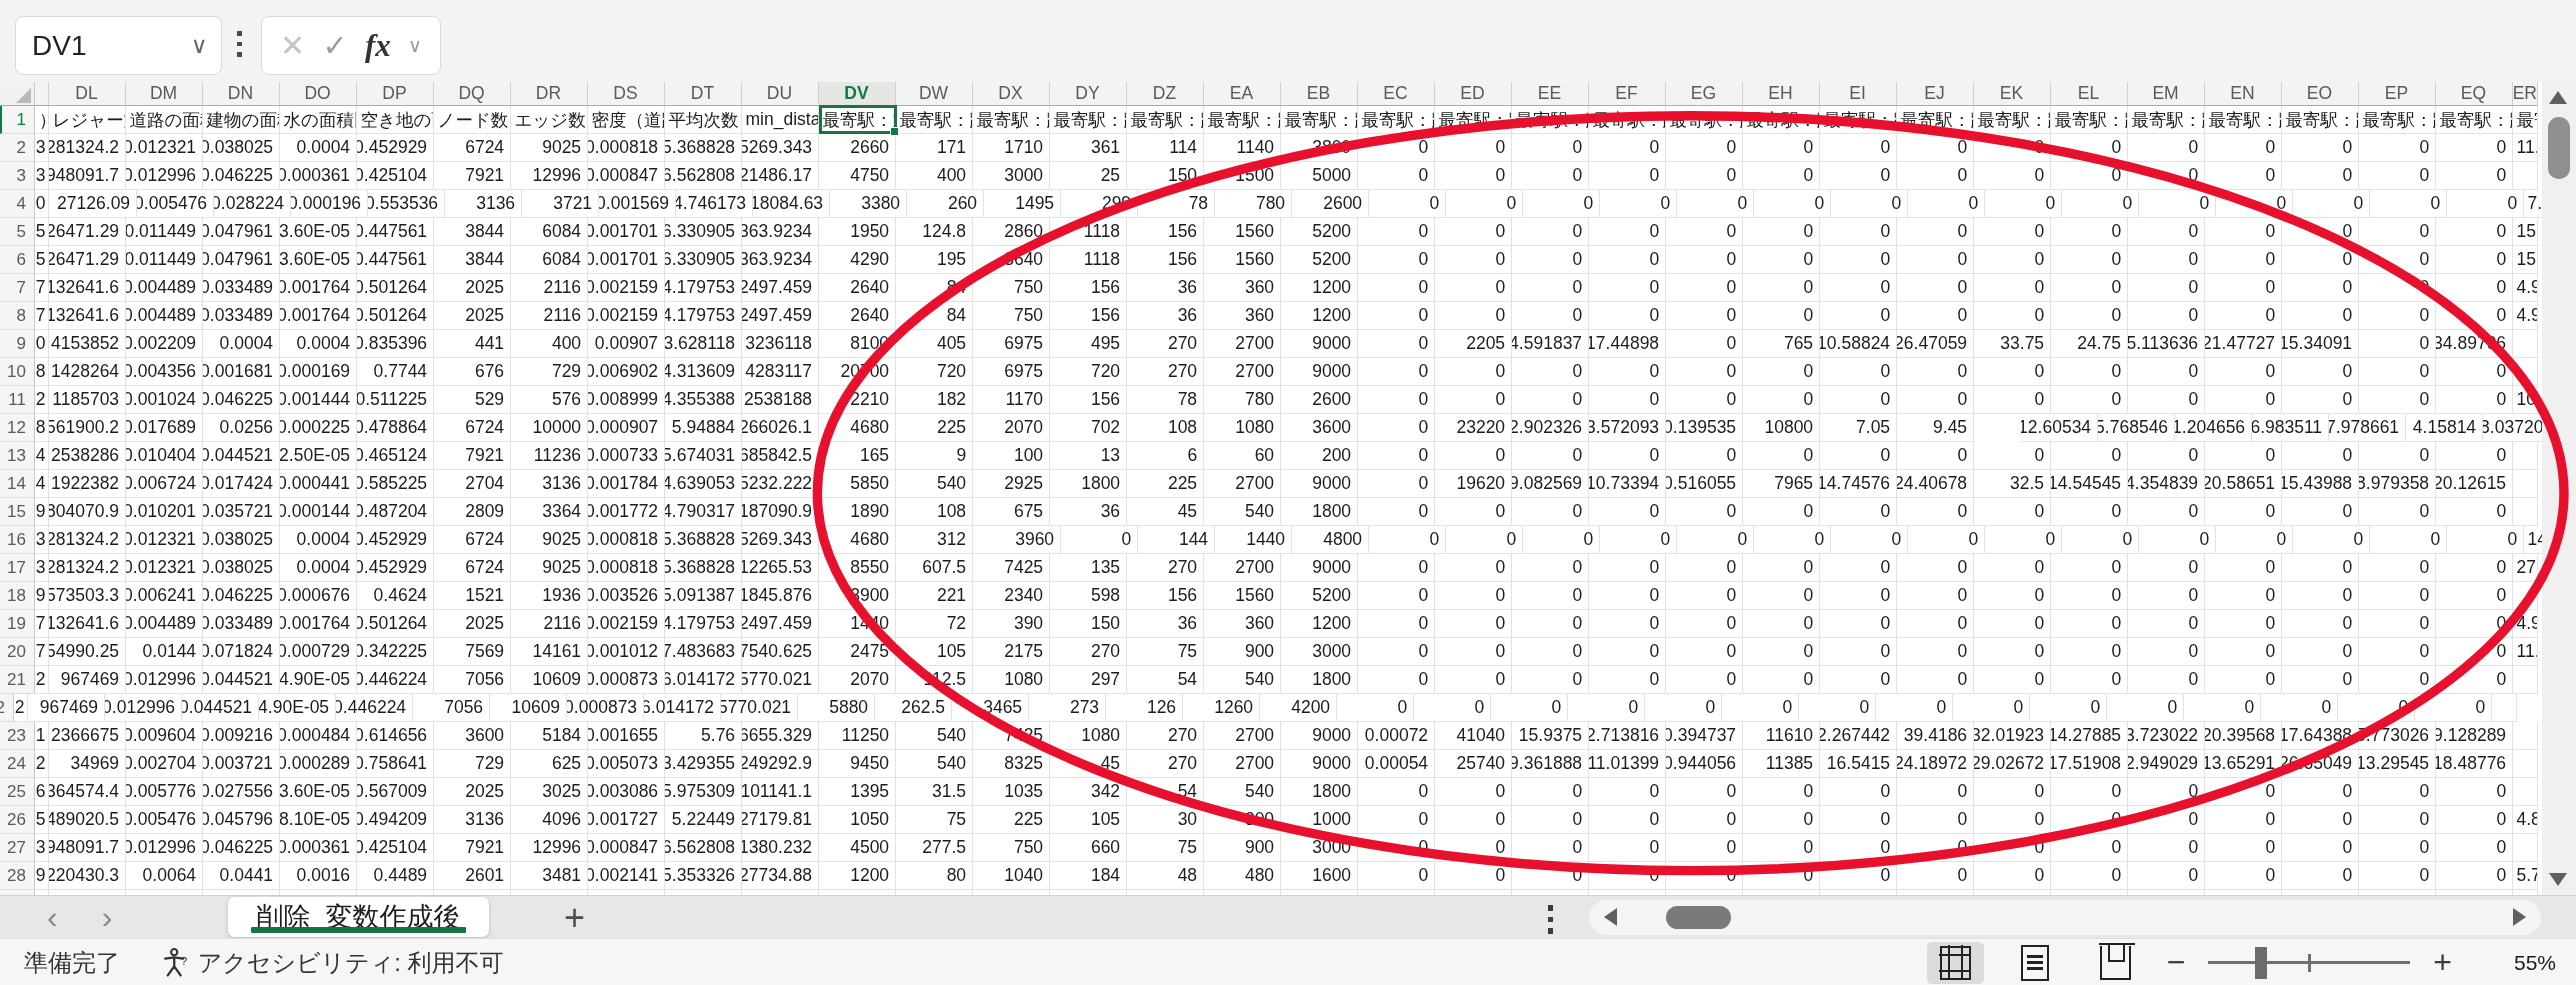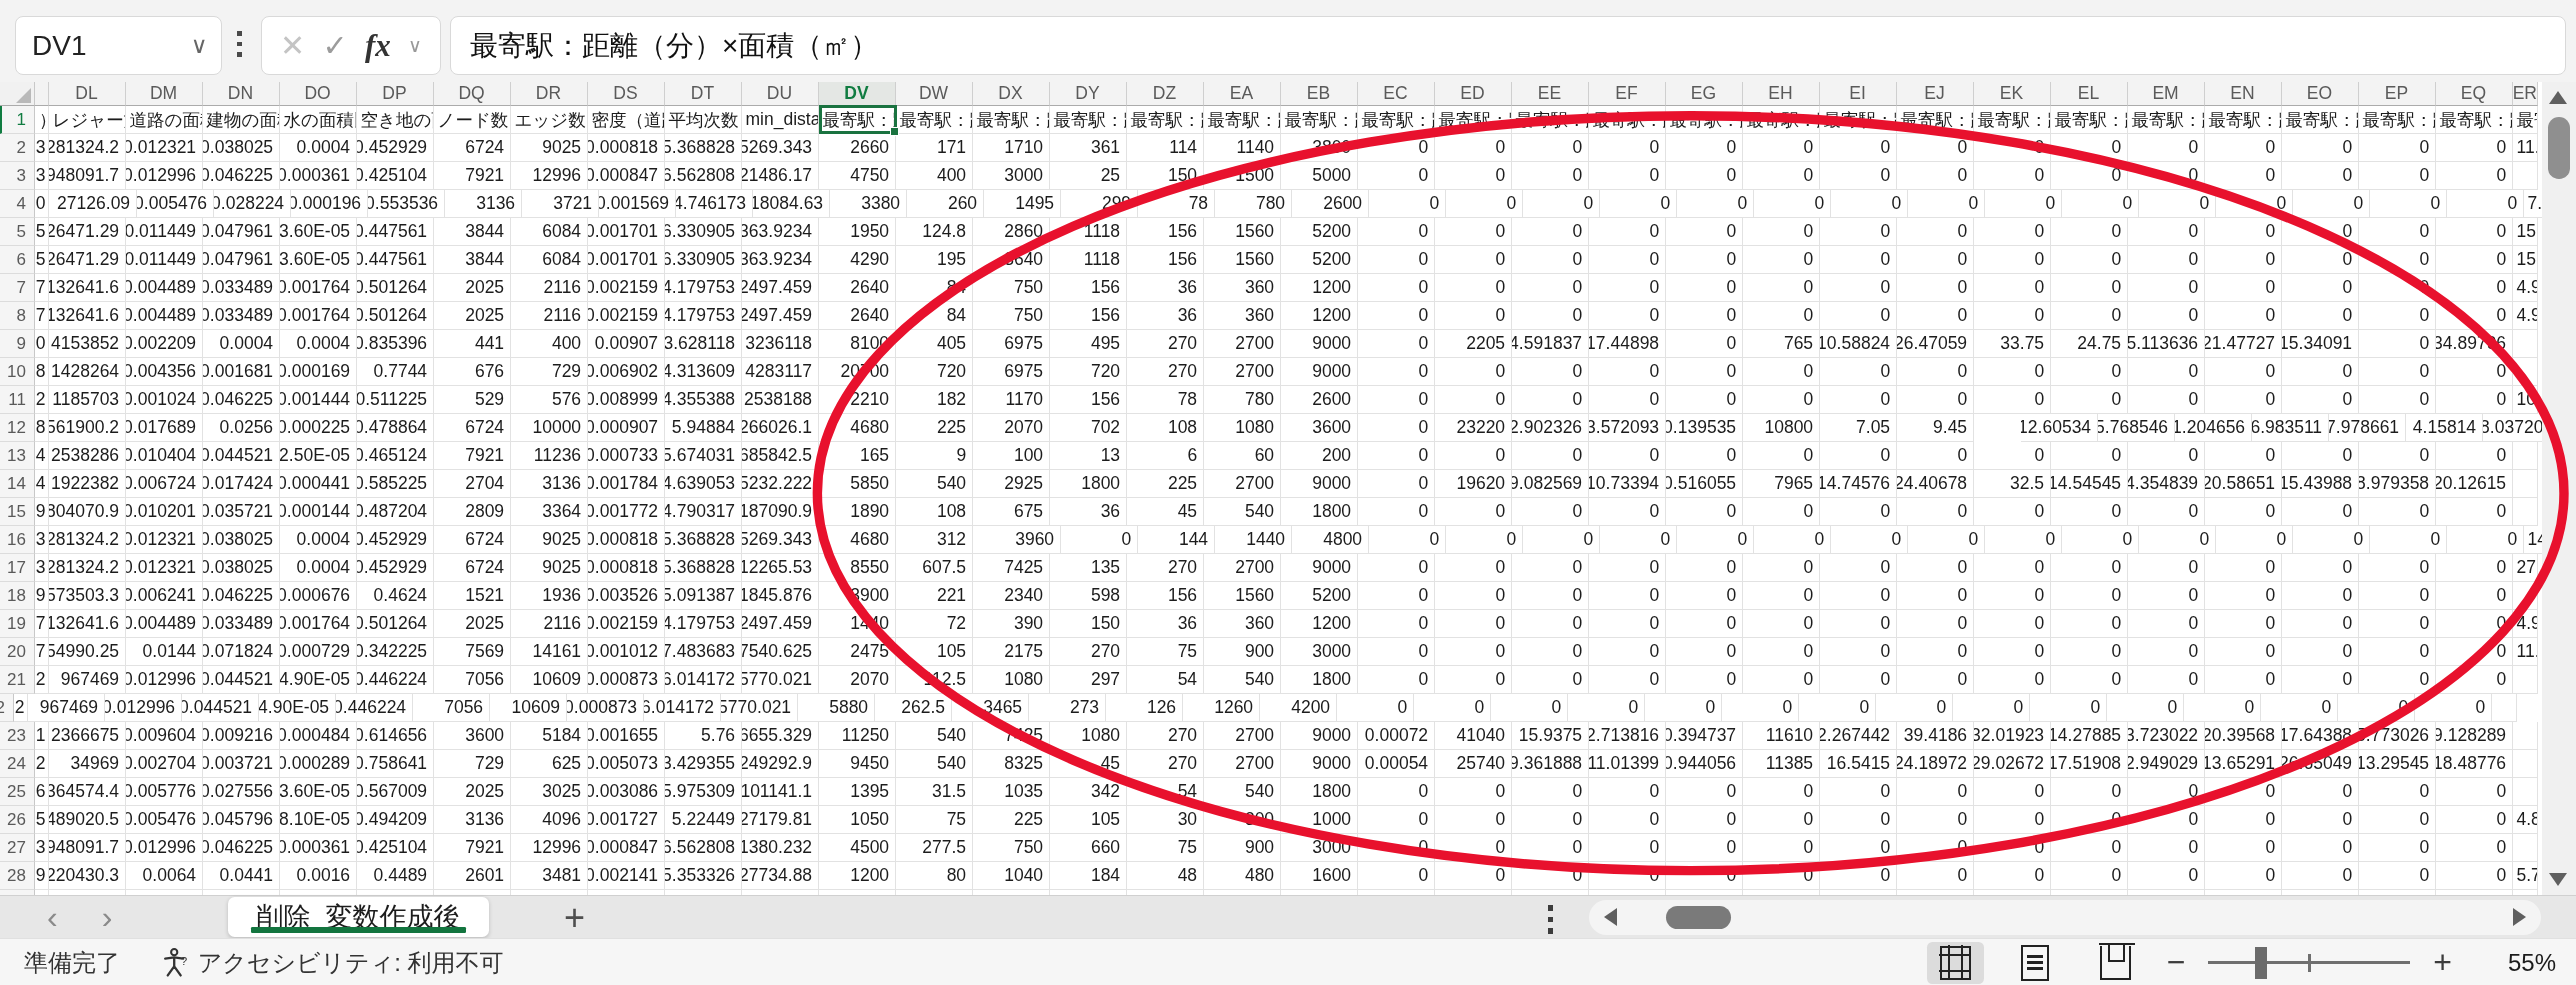--- a/index.html
+++ b/index.html
@@ -76,21 +76,21 @@
   .sb-acc { display:flex; align-items:center; gap:6.7px; }
   .sb-acc .acc-label { font-size:24px; color:#333; }
   .sb-right { position:absolute; right:20px; top:0; height:47px; display:flex; align-items:center; gap:23px; }
   .view-btn { width:57px; height:42px; display:flex; align-items:center; justify-content:center; border-radius:5.4px; }
   .view-btn.active { background:#dcdcdc; }
   .zoom-minus,.zoom-plus { font-size:32px; color:#3c3c3c; }
   .zslider { position:relative; width:202px; height:42px; }
   .ztrack { position:absolute; left:0; right:0; top:19.5px; height:3.4px; background:#6f6f6f; }
   .ztick { position:absolute; left:100px; top:12px; width:2.7px; height:18px; background:#6f6f6f; }
   .zhandle { position:absolute; left:47px; top:5.4px; width:11.4px; height:32px; background:#6b6b6b; }
-  .zoom-pct { font-size:24px; color:#1c1c1c; width:81px; text-align:right; }
+  .zoom-pct { font-size:21px; color:#1c1c1c; width:81px; text-align:right; }
   .icon-grid-sq { width:31px; height:34px; border:2.7px solid #222; position:relative; }
   .icon-grid-sq:before { content:""; position:absolute; left:6px; right:6px; top:-2.7px; bottom:-2.7px; border-left:2.7px solid #222; border-right:2.7px solid #222; }
   .icon-grid-sq:after { content:""; position:absolute; top:6px; bottom:6px; left:-2.7px; right:-2.7px; border-top:2.7px solid #222; border-bottom:2.7px solid #222; }
   .icon-page { width:28px; height:36px; border:2.7px solid #222; display:flex; flex-direction:column; justify-content:center; gap:3.4px; padding:0 4px; }
   .icon-page i { display:block; height:2.7px; background:#222; }
   .icon-break { width:31px; height:34px; border:2.7px solid #222; border-top:none; position:relative; }
   .icon-break:before { content:""; position:absolute; left:6px; top:-2.7px; width:13.5px; height:17.5px; border-left:2.7px solid #222; border-right:2.7px solid #222; border-bottom:2.7px solid #222; }
   .icon-break:after { content:""; position:absolute; left:-2.7px; top:-2.7px; width:36px; border-top:2.7px solid #222; }
 </style>
 </head>
@@ -104,23 +104,20 @@
   <div class="vdots">
       <span></span>
       <span></span>
       <span></span>
     </div>
   <div class="fxbox">
     <span class="fx-x">✕</span>
     <span class="fx-check">✓</span>
     <span class="fx-fx">fx</span>
     <span class="fx-chev">∨</span>
-  </div>
-  <div class="formulabox">
-    <span class="f-text">最寄駅：距離（分）×面積（㎡）</span>
   </div>
 </div>
 
 <div id="grid">
     <div class="grow">
       <div class="corner" style="width: 35px; height: 24px;">
         <div class="tri"></div>
       </div>
       <div class="c-hdr" style="width: 13.5px; height: 24px;"></div>
       <div class="c-hdr" style="width: 77px; height: 24px;">DL</div>

